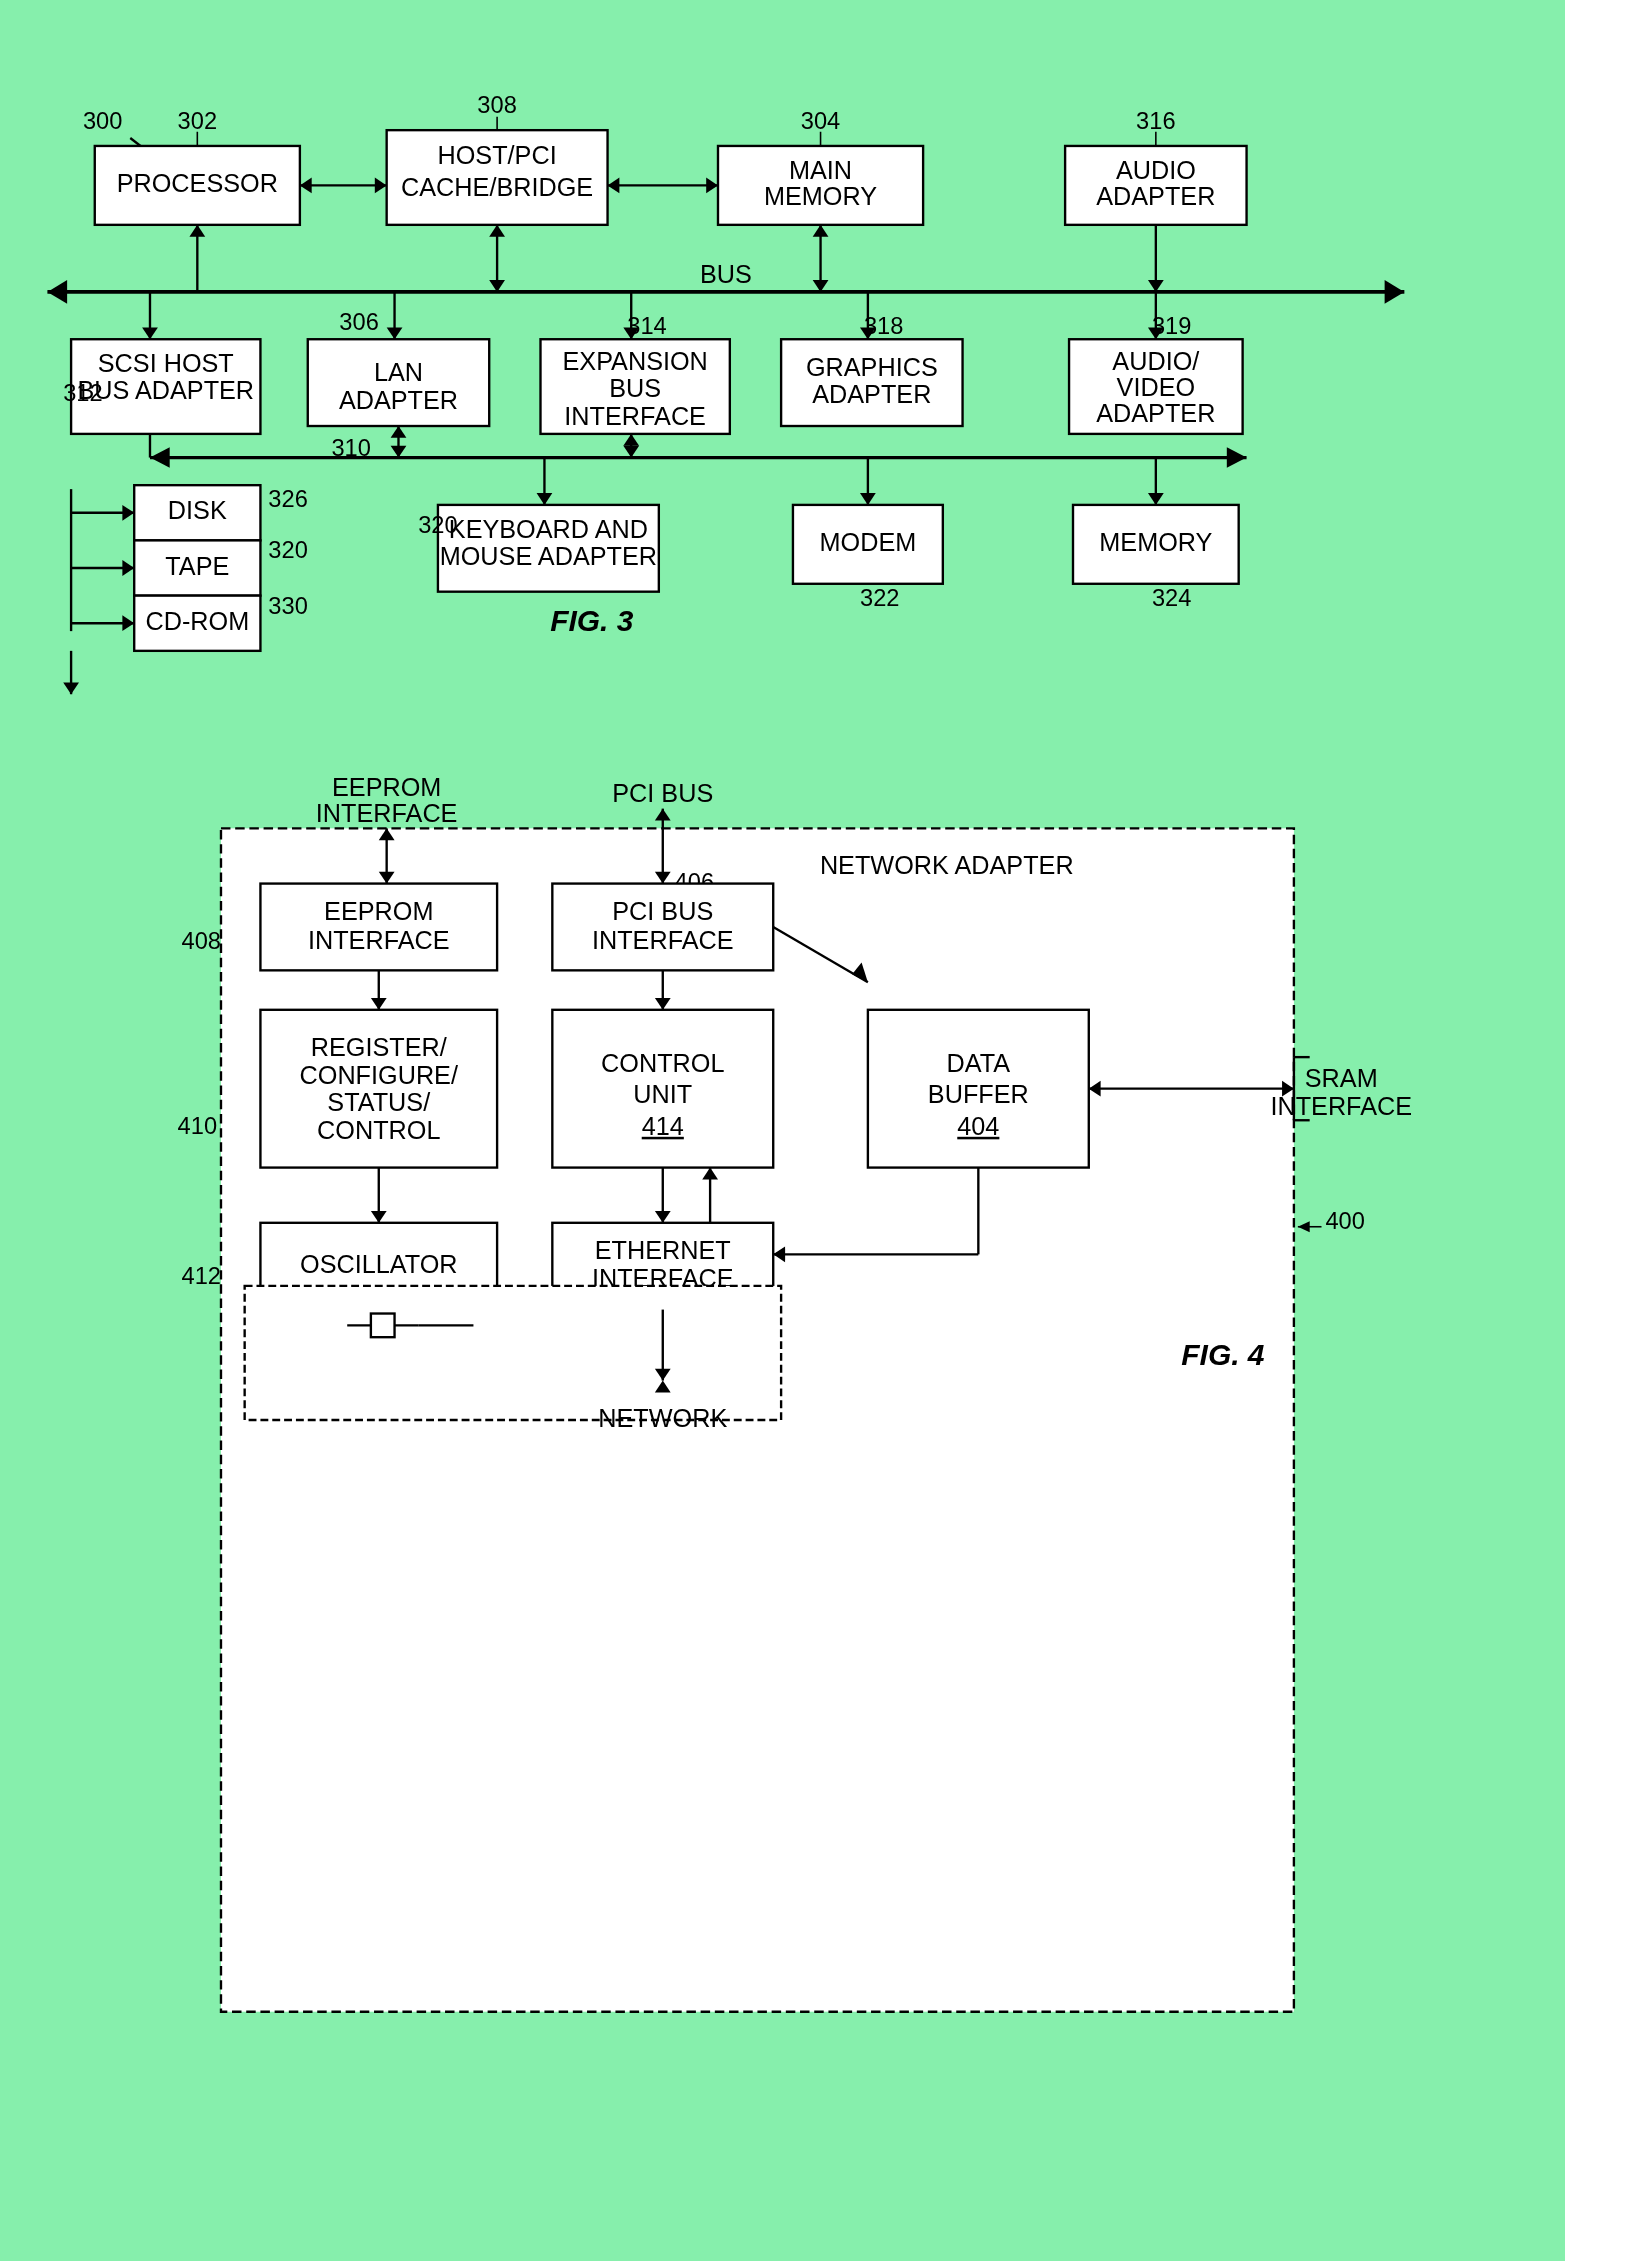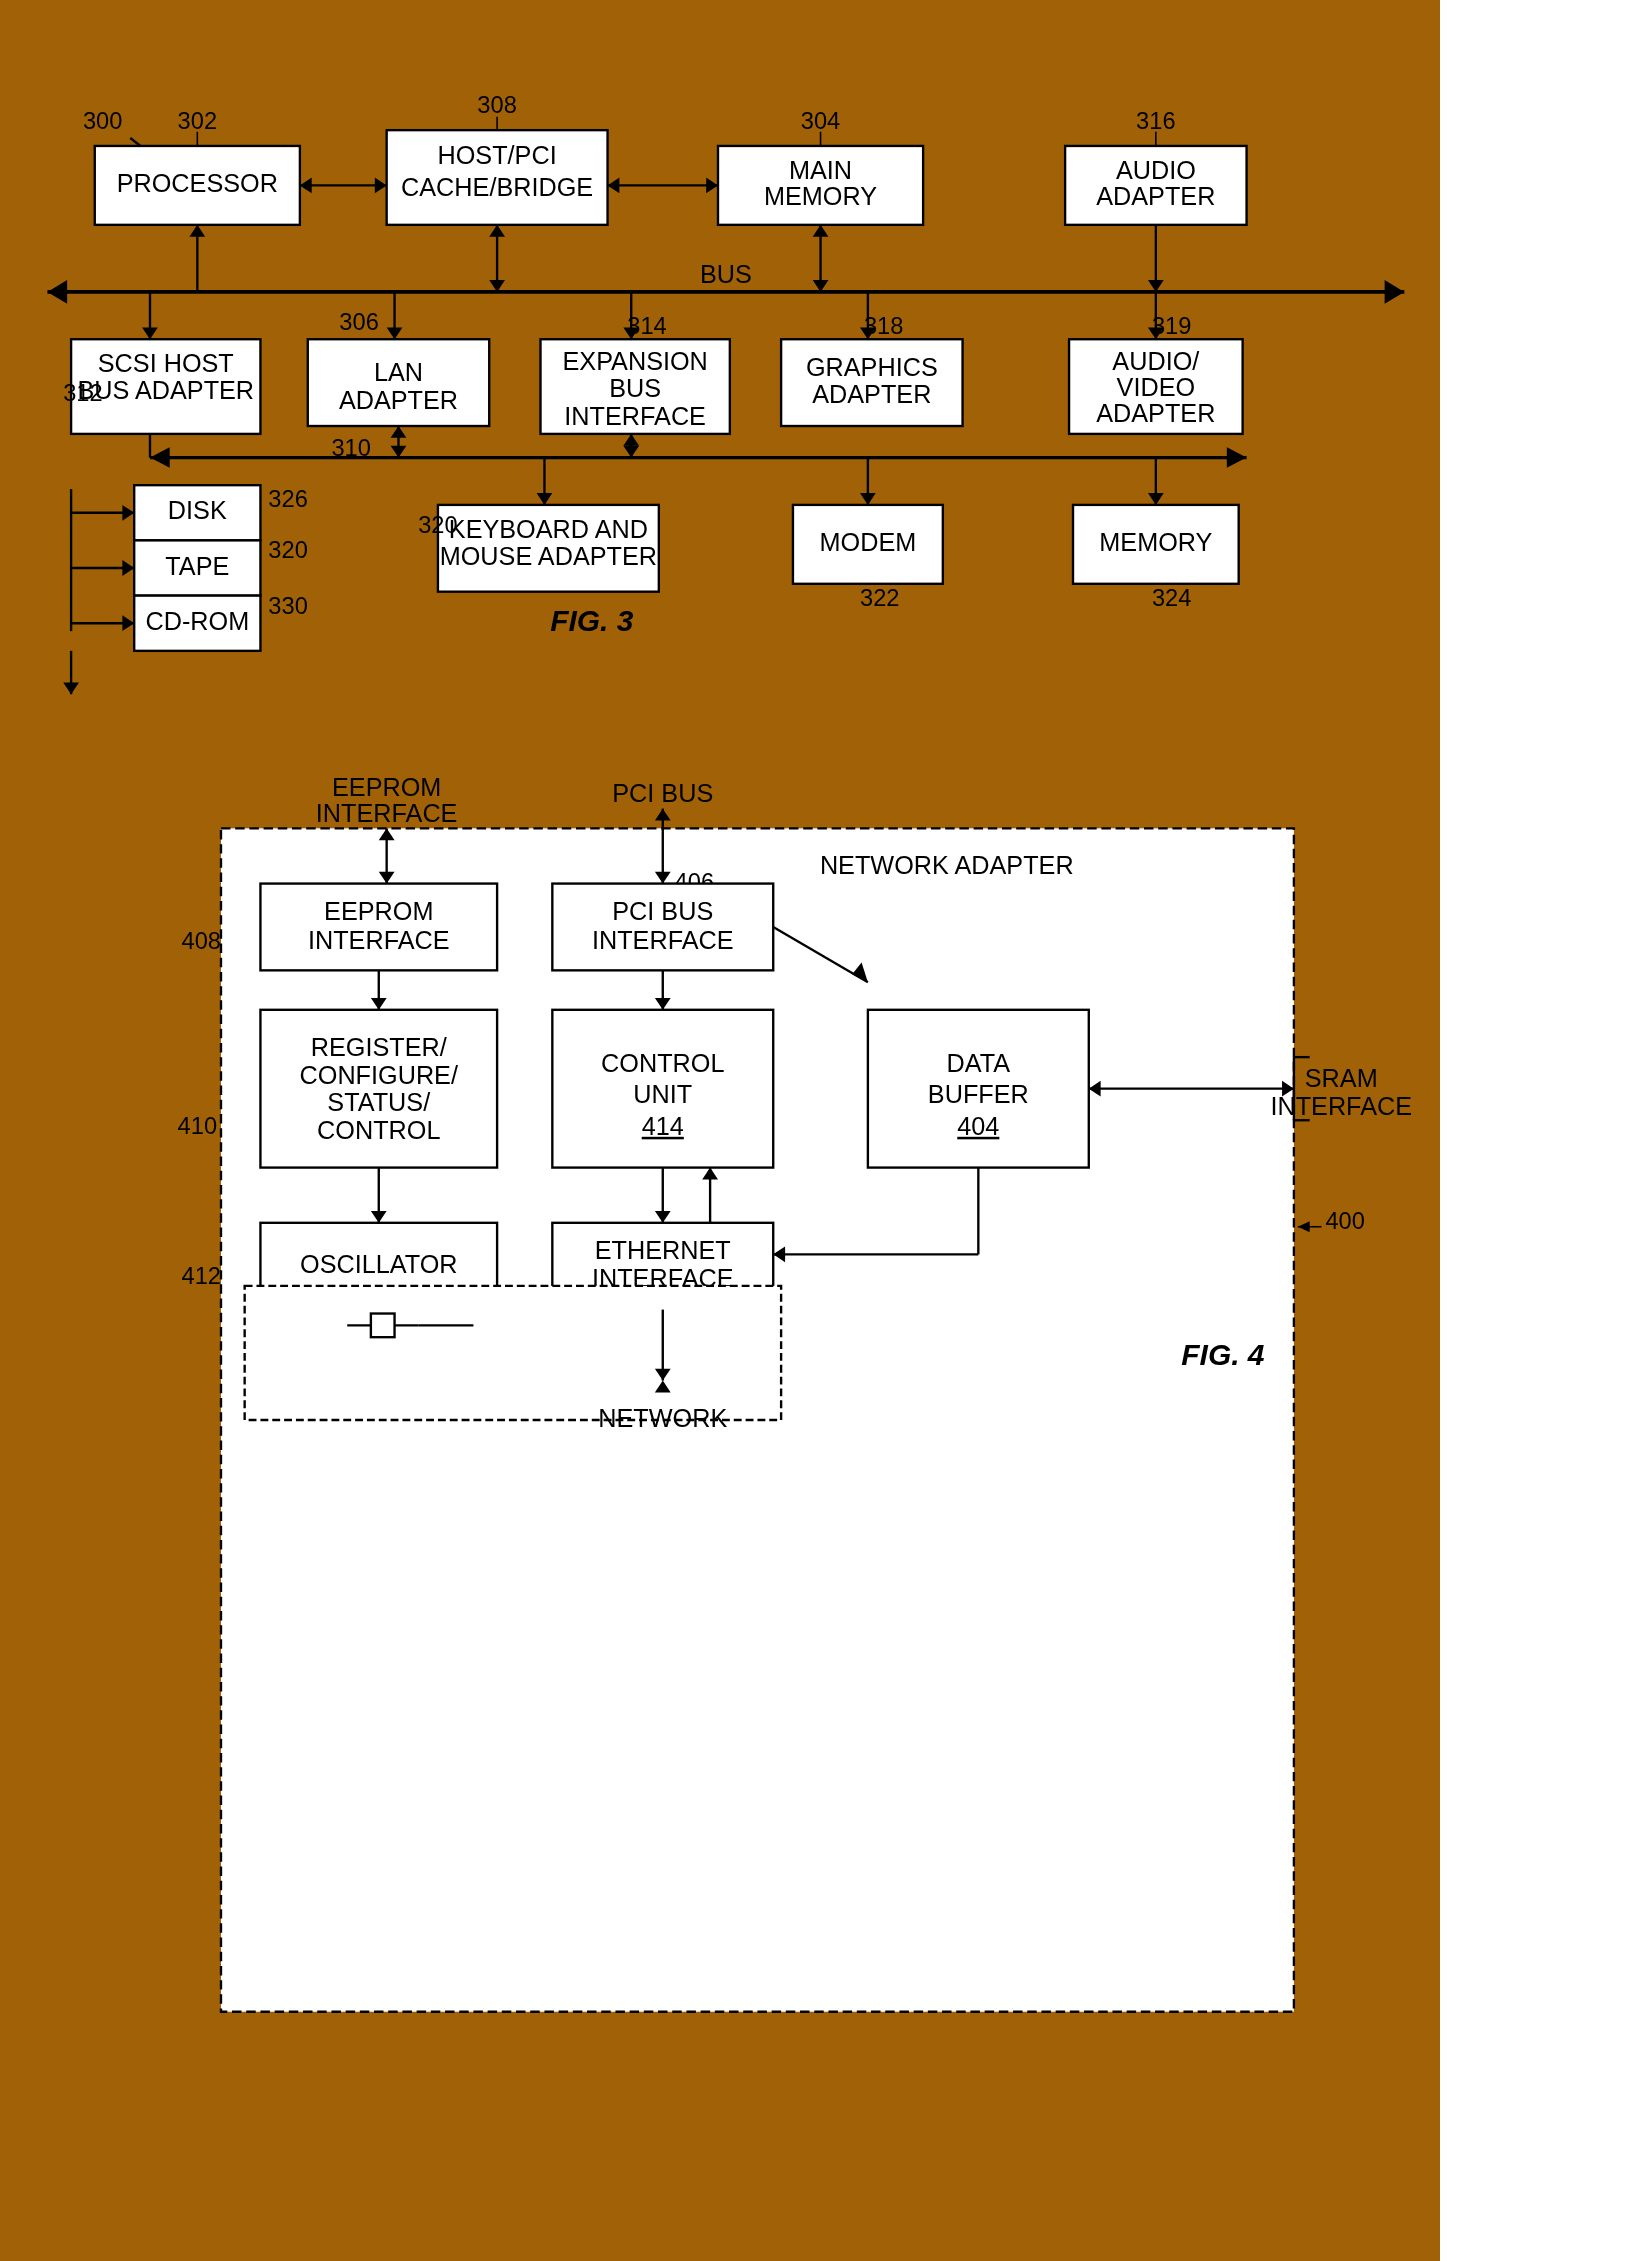--- a/index.html
+++ b/index.html
@@ -5,24 +5,24 @@
     * { box-sizing: border-box; margin: 0; padding: 0; }
     body {
       background: #fff;
       font-family: Arial, sans-serif;
       width: 1649px;
       min-height: 2261px;
       position: relative;
       overflow: hidden;
     }
     .diagram-container {
-      width: 1440px;
+      width: 1565px;
       height: 2261px;
       position: relative;
-      background: #a16207;
+      background: #86efac;
     }
     svg {
       position: absolute;
       top: 0;
       left: 0;
       width: 1649px;
       height: 2261px;
     }
     .box {
       fill: white;

